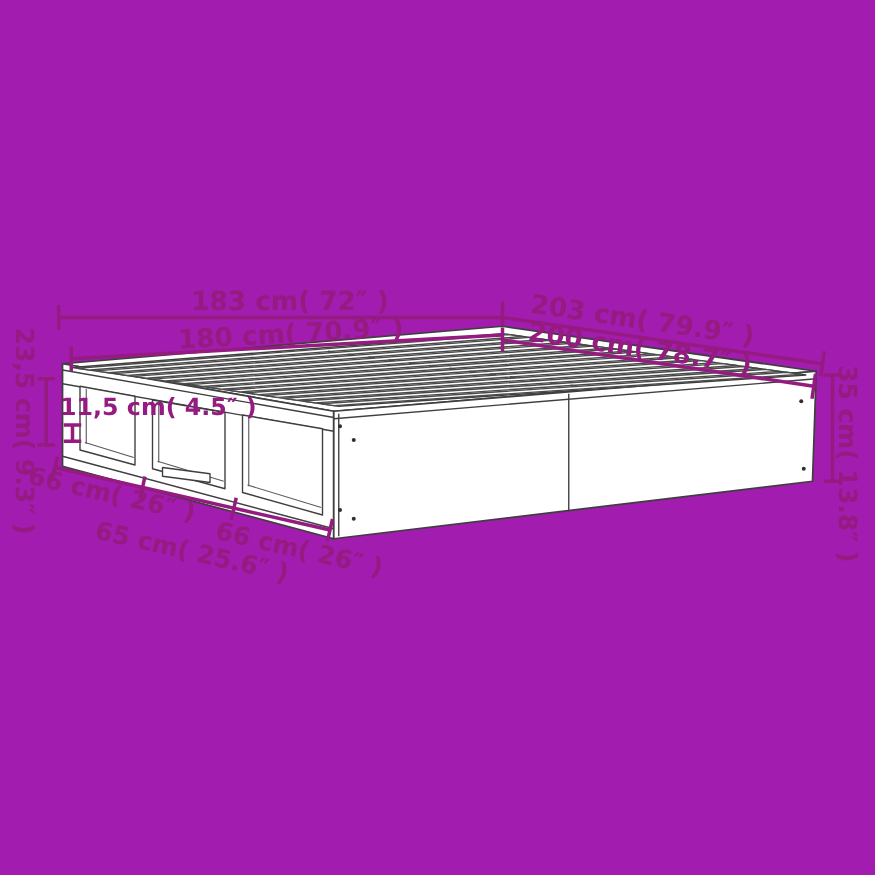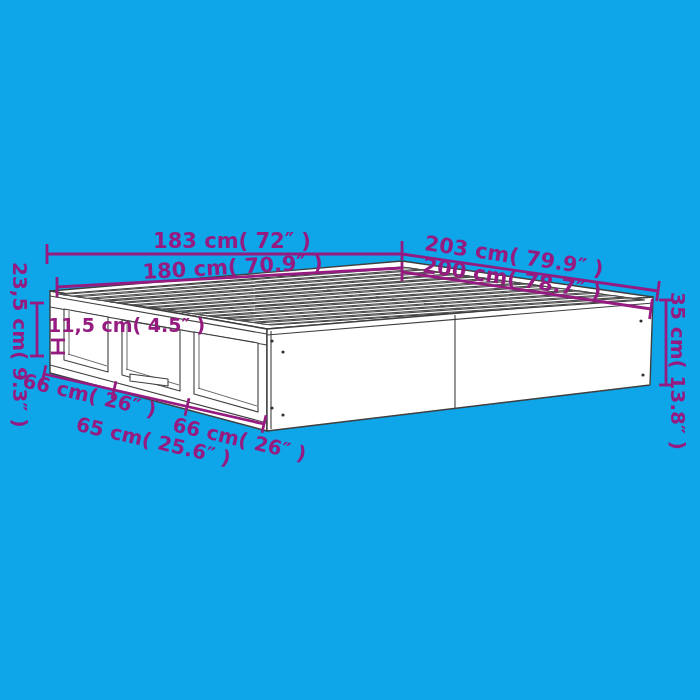--- a/index.html
+++ b/index.html
@@ -1,16 +1,16 @@
 <!DOCTYPE html>
 <html><head>
 <meta charset="utf-8">
 <style>
   html,body{margin:0;padding:0;background:#fff;}
-  .stage{position:relative;width:700px;height:700px;background:#0ea5e9;overflow:hidden;
+  .stage{position:relative;width:700px;height:700px;background:#a21caf;overflow:hidden;
          font-family:"DejaVu Sans", sans-serif;}
   svg{display:block;}
   .face{fill:#ffffff;stroke:#3f3f3f;stroke-width:1.4;stroke-linejoin:round;}
   .detail{fill:none;stroke:#3f3f3f;stroke-width:1.1;stroke-linejoin:round;}
   .thin{fill:none;stroke:#5a5a5a;stroke-width:0.9;}
   .opening{fill:#ffffff;stroke:#3f3f3f;stroke-width:1.1;stroke-linejoin:round;}
   .dot{fill:#2f2f2f;stroke:none;}
   .dim{stroke:#951b81;stroke-width:2.8;fill:none;stroke-linecap:butt;}
   .dimtxt{fill:#951b81;font-weight:700;font-size:21px;font-family:"DejaVu Sans", sans-serif;}
   .dimtxt.small{font-size:19px;}

